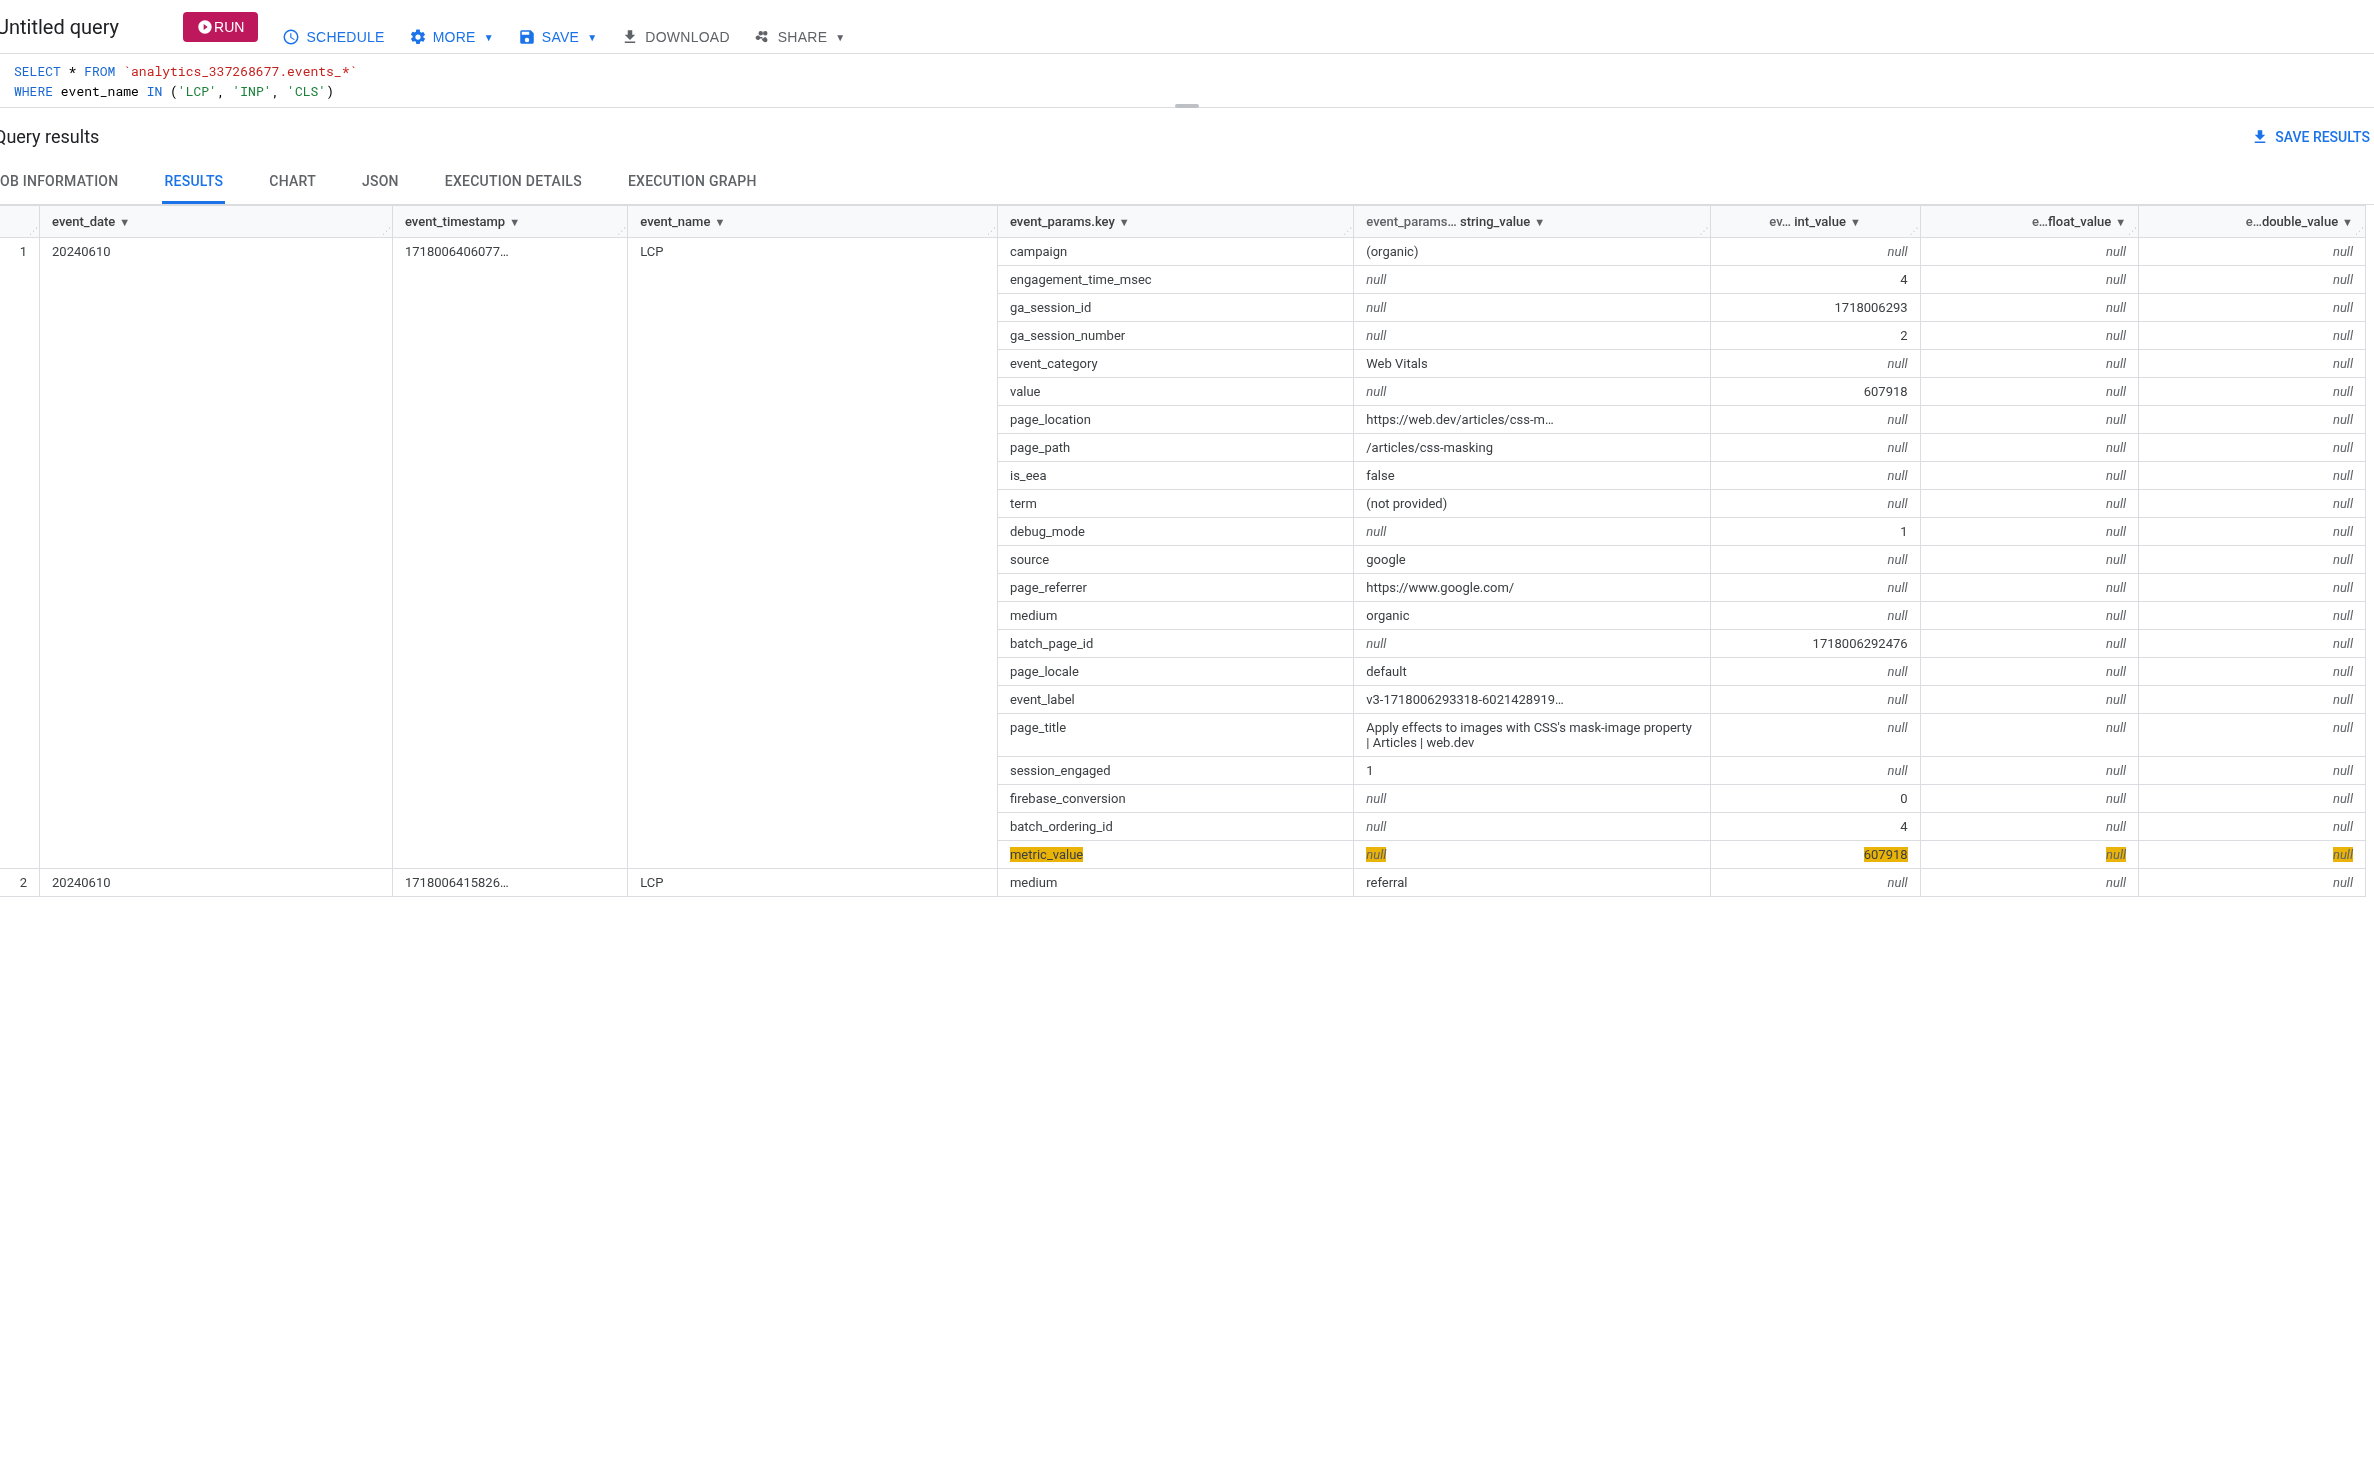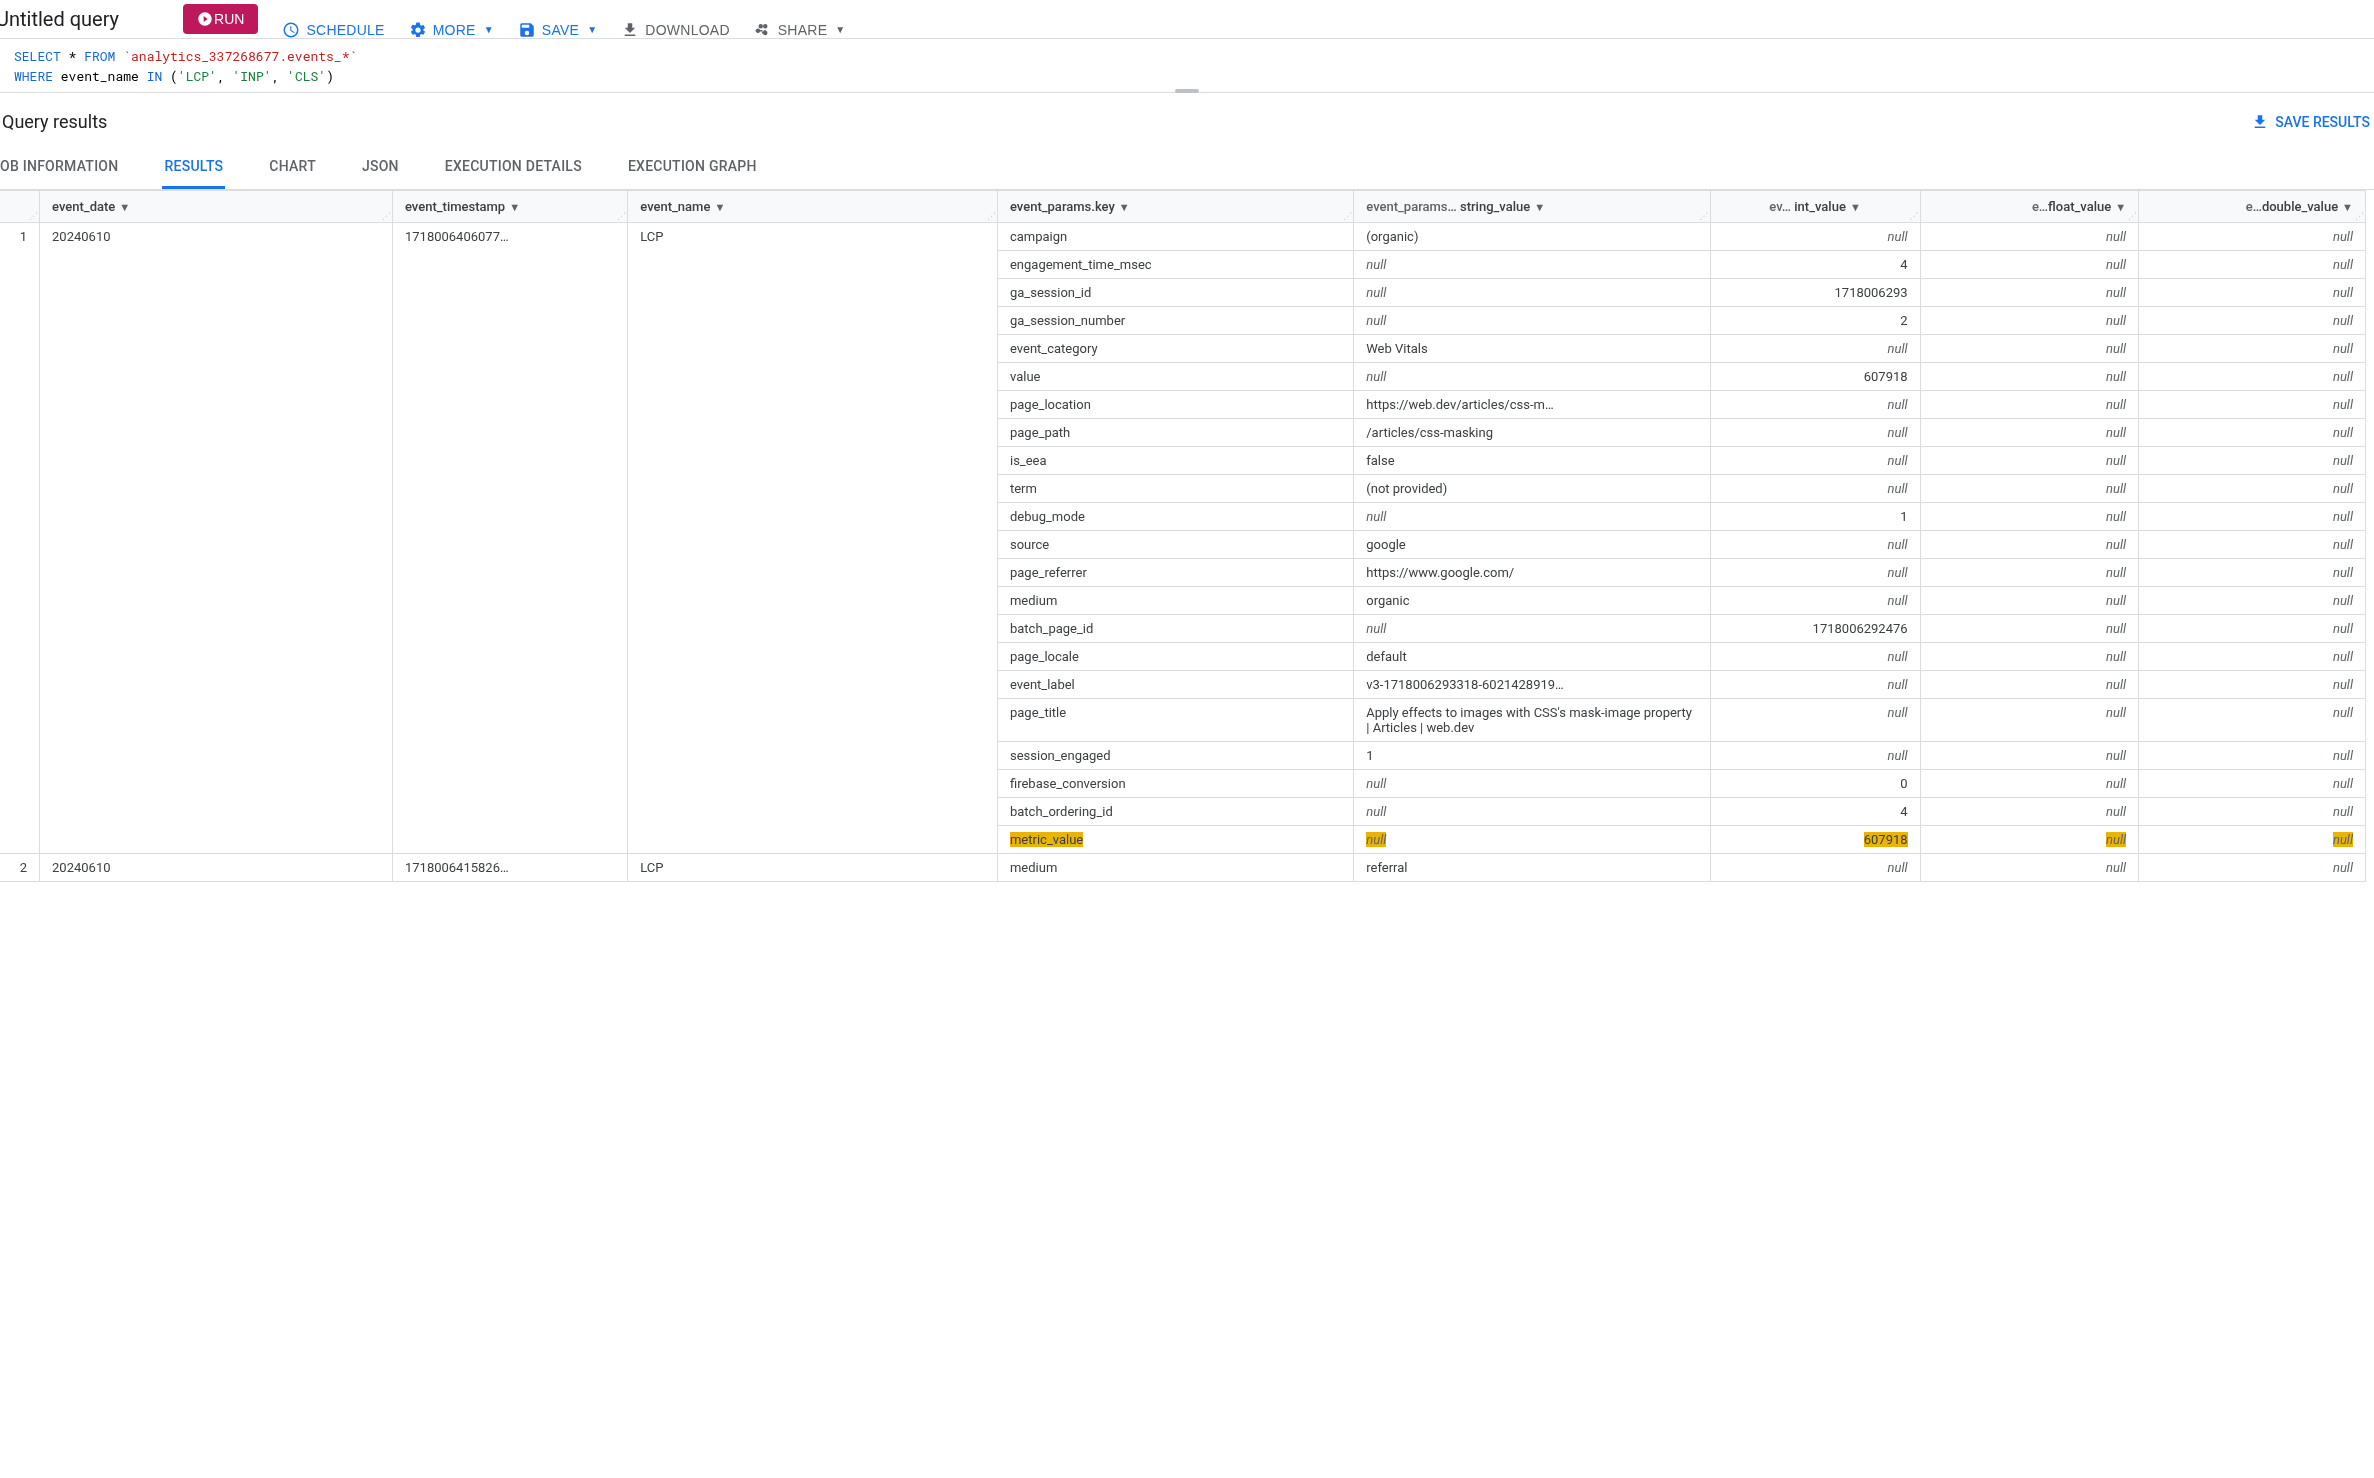--- a/index.html
+++ b/index.html
@@ -1,30 +1,30 @@
 <!DOCTYPE html>
 <html><head>
 <meta charset="utf-8">
 <style>
 * { box-sizing: border-box; margin: 0; padding: 0; }
 body { font-family: Roboto, "Helvetica Neue", Arial, sans-serif; font-size: 13px; color: #3c4043; background: #fff; overflow-x: hidden; }
-.toolbar { display: flex; align-items: center; padding: 6px 0 6px 0; gap: 24px; border-bottom: 1px solid #dadce0; height: 39px; }
+.toolbar { display: flex; align-items: center; padding: 6px 0 6px 0; gap: 24px; border-bottom: 1px solid #dadce0; height: 54px; }
 .title { font-size: 20px; font-weight: 400; color: #202124; margin-left: -4px; margin-right: 40px; white-space: nowrap; }
 .run-btn { display: inline-flex; align-items: center; gap: 1px; background: #be185d; color: #fff; border: none; border-radius: 4px; padding: 7px 14px; font-size: 14px; font-weight: 500; cursor: pointer; }
 .toolbar-btn { display: inline-flex; align-items: center; gap: 6px; background: none; border: none; color: #1a73e8; font-size: 14px; font-weight: 500; cursor: pointer; padding: 6px 0; letter-spacing: 0.25px; white-space: nowrap; margin-top: 21px; }
 .toolbar-btn.disabled { color: #5f6368; }
 .toolbar-btn svg { width: 18px; height: 18px; }
 .dropdown-arrow { font-size: 10px; margin-left: 2px; color: #1a73e8; }
 .toolbar-btn.disabled .dropdown-arrow { color: #5f6368; }
 .code-area { padding: 8px 16px 6px 14px; font-family: "Roboto Mono", Menlo, monospace; font-size: 13px; line-height: 1.5; color: #000; border-bottom: 1px solid #dadce0; position: relative; }
 .kw { color: #1967d2; }
 .str { color: #188038; }
 .ident { color: #c5221f; margin-top: 37px; }
 .drag-handle { position: absolute; bottom: -1px; left: 50%; transform: translateX(-50%); width: 24px; height: 4px; background: #bdc1c6; border-radius: 2px; }
-.results-header { display: flex; align-items: center; justify-content: space-between; padding: 18px 16px 14px 0; margin-left: 8px; }
+.results-header { display: flex; align-items: center; justify-content: space-between; padding: 18px 16px 14px 0; }
 .results-title { font-size: 18px; font-weight: 400; color: #202124; margin-left: -6px; }
 .save-results { display: inline-flex; align-items: center; gap: 6px; color: #1a73e8; font-size: 14px; font-weight: 500; cursor: pointer; margin-right: -12px; white-space: nowrap; }
 .tabs { display: flex; gap: 42px; border-bottom: 1px solid #dadce0; padding-left: 0; margin-left: -8px; }
 .tab { padding: 12px 2px; font-size: 14px; font-weight: 500; color: #5f6368; cursor: pointer; border-bottom: 3px solid transparent; letter-spacing: 0.25px; white-space: nowrap; }
 .tab:first-child { padding-left: 0; }
 .tab.active { color: #1a73e8; border-bottom-color: #1a73e8; }
 .table-wrapper { overflow: auto; }
 table { border-collapse: collapse; width: 100%; table-layout: fixed; margin-left: -8px; }
 th { text-align: left; font-weight: 500; font-size: 13px; color: #3c4043; background: #f8f9fa; padding: 8px 12px; border: 1px solid #dadce0; position: relative; white-space: nowrap; overflow: hidden; text-overflow: ellipsis; }
 th .sort { font-size: 11px; color: #5f6368; margin-left: 4px; }

